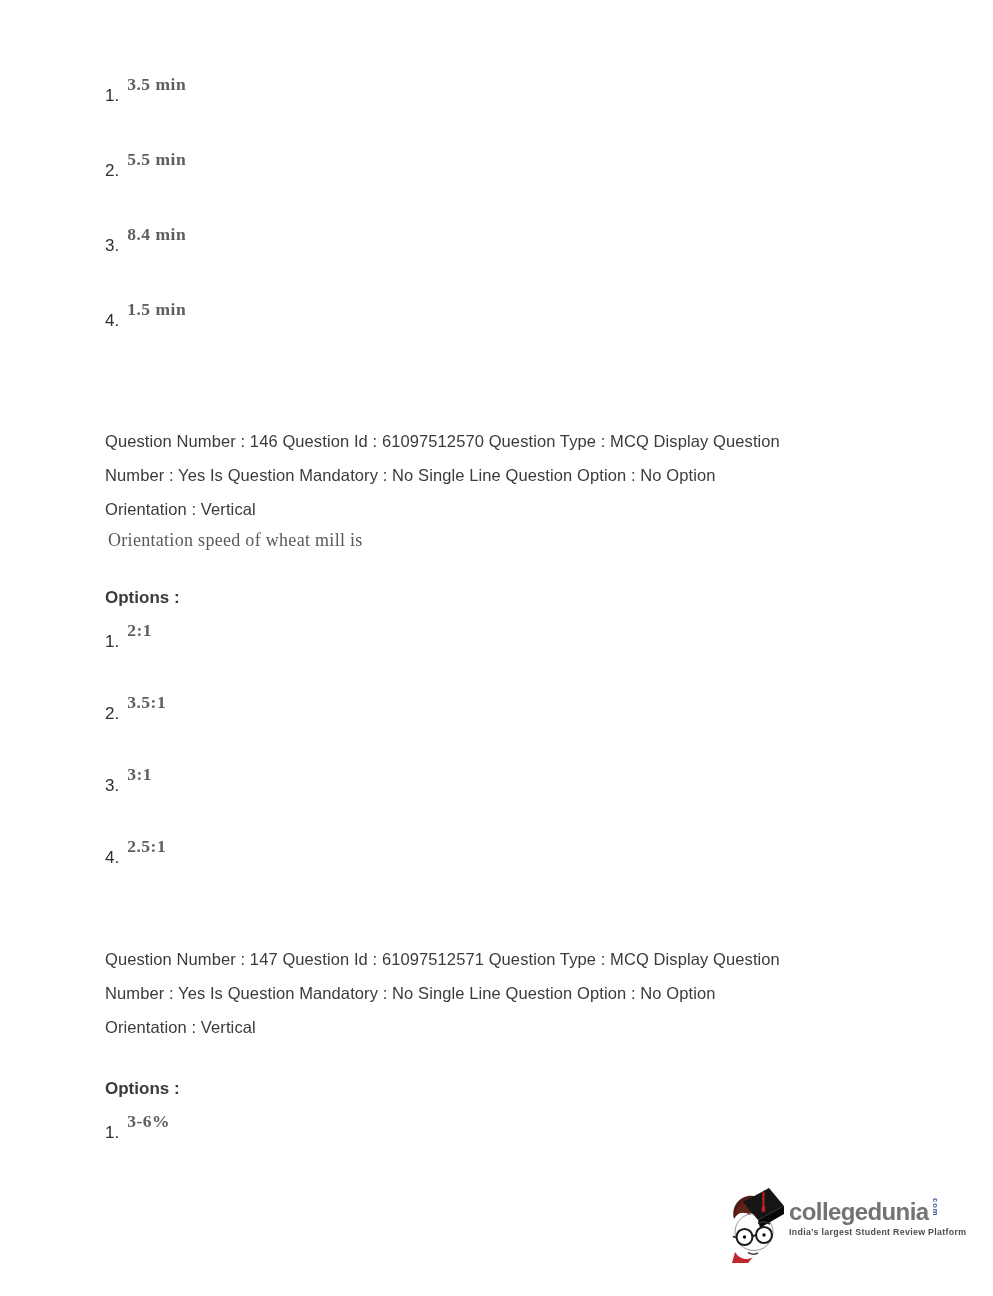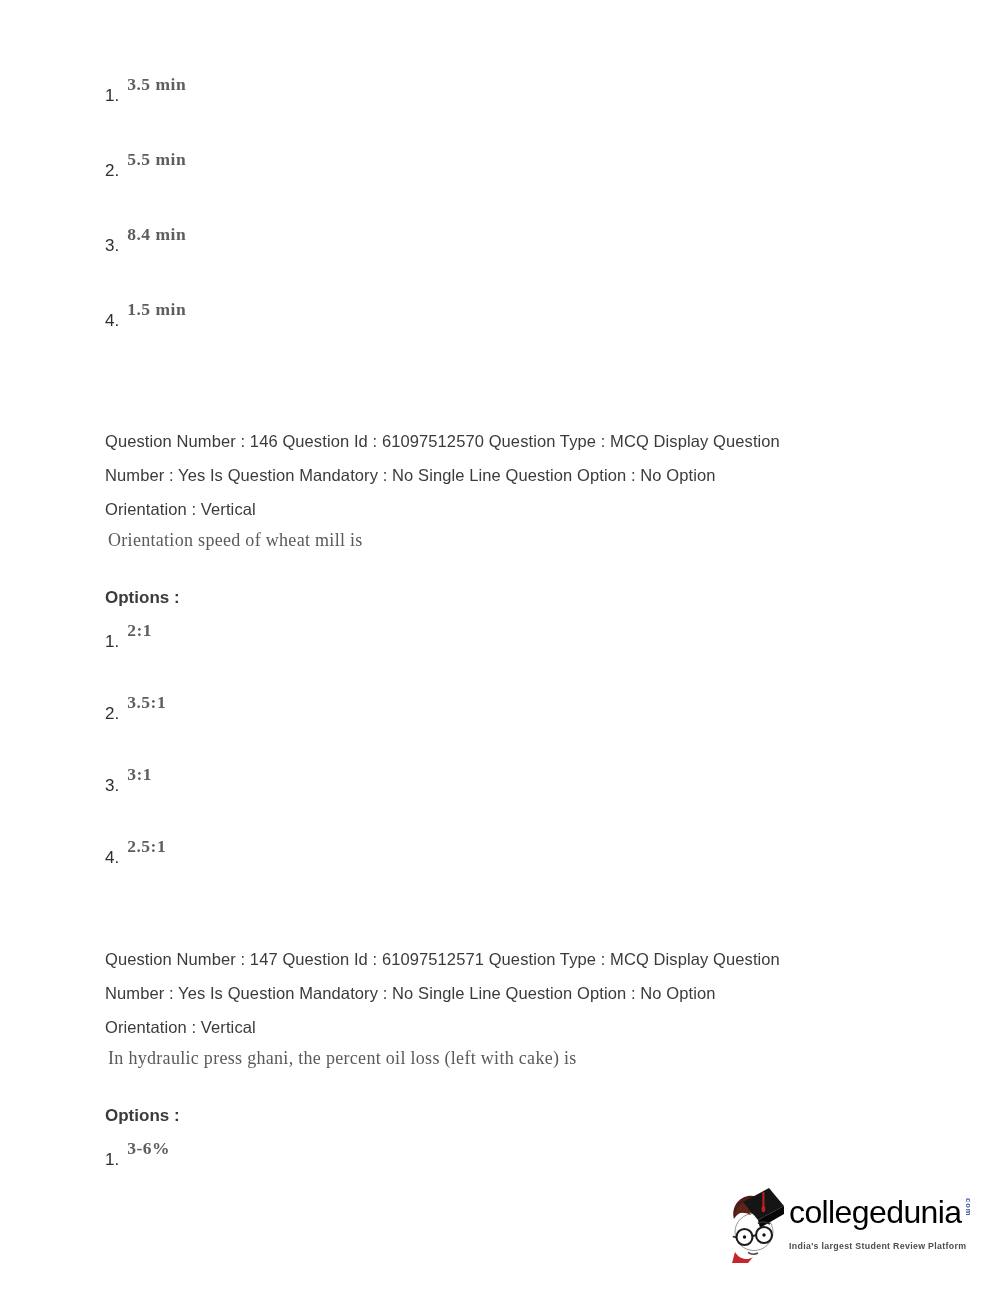--- a/index.html
+++ b/index.html
@@ -52,31 +52,31 @@
   
   .logo {
     position: absolute; left: 727px; top: 1185px;
     width: 250px; height: 84px;
     display: flex; align-items: flex-start;
   }
   .logo-mascot { width: 58px; height: 78px; flex: 0 0 58px; }
   .logo-text { padding-top: 13px; margin-left: 4px; position: relative; }
   .brand-row { display: flex; align-items: flex-start; }
   .brand {
-    font-size: 32px; line-height: 28px; font-weight: 400;
-    color: #000000; letter-spacing: -0.6px;
+    font-size: 24px; line-height: 28px; font-weight: 700;
+    color: #737373; letter-spacing: -0.6px;
   }
   .brand-suffix {
     writing-mode: vertical-rl;
     font-size: 7.5px; font-weight: 700; color: #3b5a9a;
     letter-spacing: 1px; margin-left: 2px; height: 26px;
   }
   .tagline {
     font-size: 8.8px; line-height: 12px; font-weight: 700;
-    color: #4d4d4d; letter-spacing: 0.32px; margin-top: 14px;
+    color: #4d4d4d; letter-spacing: 0.32px; margin-top: 0;
   }
 </style>
 </head>
 <body>
 
 <div class="page">
 
   <section class="cont-options">
     <div class="opt-row">
       <span class="opt-num">1.</span>
@@ -123,21 +123,20 @@
       </div>
     </div>
   </section>
 
   <section class="question" style="top:942px">
     <div class="q-header">
       <div>Question Number : 147 Question Id : 61097512571 Question Type : MCQ Display Question</div>
       <div>Number : Yes Is Question Mandatory : No Single Line Question Option : No Option</div>
       <div>Orientation : Vertical</div>
     </div>
-    <div class="q-text">In hydraulic press ghani, the percent oil loss (left with cake) is</div>
     <div class="q-options-label">Options :</div>
     <div class="q-options">
       <div class="opt-row">
         <span class="opt-num">1.</span>
         <span class="opt-val">3-6%</span>
       </div>
     </div>
   </section>
 
   <footer class="logo">

